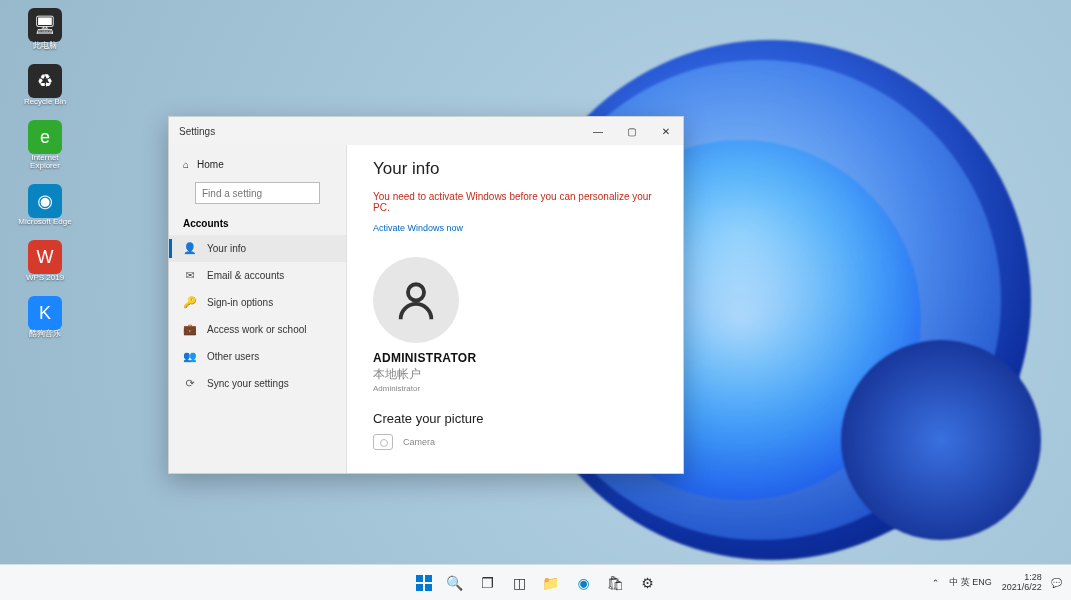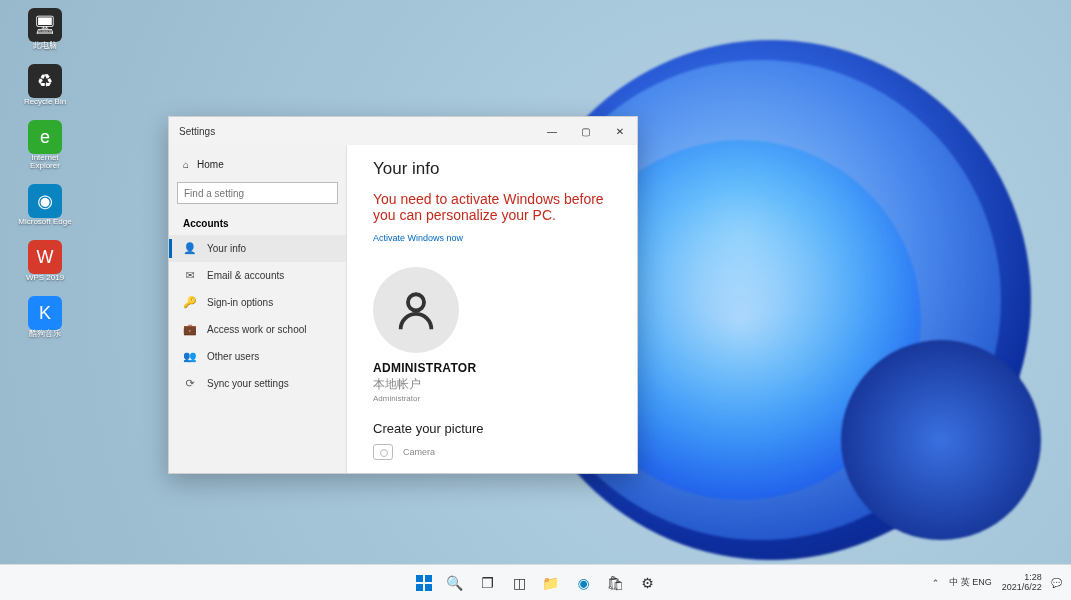--- a/index.html
+++ b/index.html
@@ -24,41 +24,41 @@
          background: radial-gradient(circle, #3a70e0 0%, #0a2080 100%); }
 
   
   .desktop-icons { position: absolute; left: 18px; top: 8px; display: flex; flex-direction: column; gap: 14px; }
   .dicon { width: 54px; display: flex; flex-direction: column; align-items: center; cursor: pointer; }
   .dicon .box { width: 34px; height: 34px; border-radius: 6px; display:flex; align-items:center; justify-content:center; font-size:18px; color:#fff; }
   .dicon .lbl { font-size: 8px; color: #fff; text-align: center; margin-top: 0; text-shadow: 0 1px 2px rgba(0,0,0,.6); line-height: 1; }
 
   
   .window {
-    position: absolute; left: 168px; top: 116px; width: 470px; height: 358px;
+    position: absolute; left: 168px; top: 116px; width: 516px; height: 358px;
     background: #fff; border: 1px solid #cfcfcf; box-shadow: 0 8px 24px rgba(0,0,0,.25);
     display: flex; flex-direction: column;
   }
   .titlebar { height: 28px; display: flex; align-items: center; padding: 0 0 0 10px; font-size: 10px; color: #333; background:#f3f3f3;}
   .titlebar .tspacer { flex: 1; }
   .titlebar .wbtn { width: 34px; height: 28px; display:flex; align-items:center; justify-content:center; font-size:10px; color:#333; cursor:pointer;}
 
   .body { flex:1; display:flex; overflow:hidden; }
   .sidebar { width: 178px; background:#f2f2f2; border-right:1px solid #e0e0e0; padding:8px 0; display:flex; flex-direction:column; font-size:10px; color:#222;}
   .home-row { display:flex; align-items:center; gap:8px; padding:6px 14px; cursor:pointer;}
-  .search { margin:6px 8px 10px;border-radius:9px; }
+  .search { margin:6px 26px 10px;border-radius:9px; }
   .search input { width:100%; height:22px; border:1px solid #bbb; padding:0 6px; font-size:10px; background:#fff;}
   .section-label { padding:4px 14px 6px; font-weight:600; font-size:10px; color:#000;}
   .nav-item { display:flex; align-items:center; gap:10px; padding:7px 14px; cursor:pointer; position:relative; color:#333;}
   .nav-item.active { background:#e8e8e8; }
   .nav-item.active::before { content:""; position:absolute; left:0; top:4px; bottom:4px; width:3px; background:#0067c0;}
   .nav-item .nicon { width:14px; text-align:center; font-size:11px; color:#555;}
   .content { flex:1; padding:14px 20px 0 26px; overflow:hidden; }
   .content h1 { font-size:17px; font-weight:400; color:#222; margin-bottom:10px;}
-  .warn { font-size:14px; color:#c42b1c; margin-bottom:4px;margin-top:12px;}
+  .warn { font-size:10px; color:#c42b1c; margin-bottom:4px;margin-top:12px;}
   .link { font-size:9px; color:#0067c0; cursor:pointer; display:inline-block; margin-bottom:24px;}
   .avatar { width:86px; height:86px; border-radius:50%; background:#e6e6e6; display:flex; align-items:center; justify-content:center; margin-bottom:8px;}
   .avatar svg { width:46px; height:46px; }
   .uname { font-size:12px; font-weight:700; color:#111; letter-spacing:.3px;}
   .usub { font-size:12px; color:#888; margin-top:1px;}
   .urole { font-size:8px; color:#888; margin-top:1px;}
   .sect { font-size:13px; color:#222; margin-top:18px; margin-bottom:8px;}
   .cam-row { display:flex; align-items:center; gap:10px; font-size:9px; color:#888;}
   .cam-row .cicon { width:20px; height:16px; border:1px solid #bbb; border-radius:3px; position:relative;}
   .cam-row .cicon::after{content:""; position:absolute; width:6px; height:6px; border:1px solid #bbb; border-radius:50%; left:6px; top:4px;}

